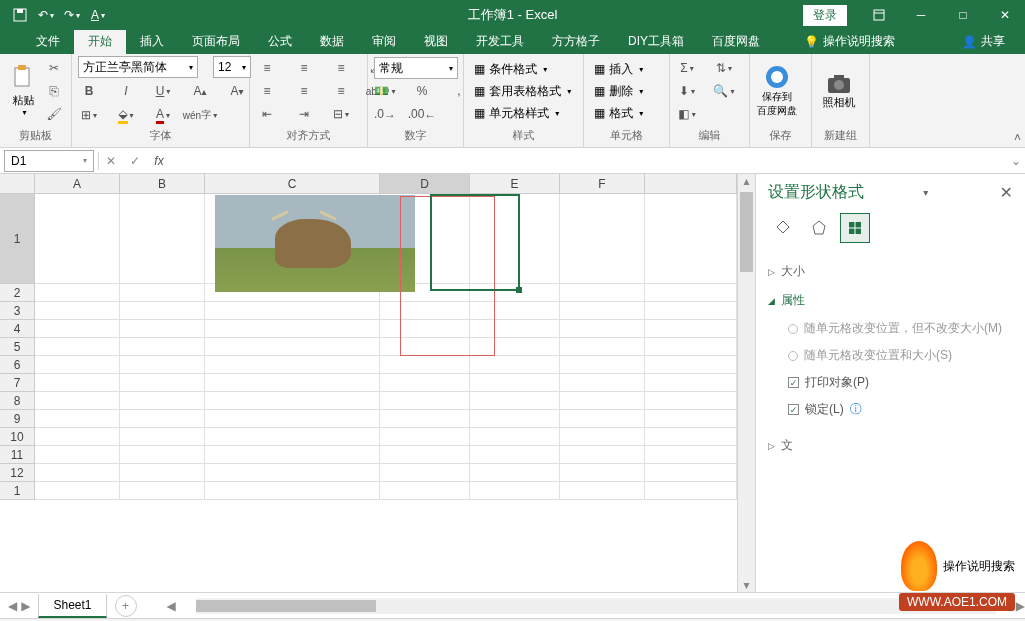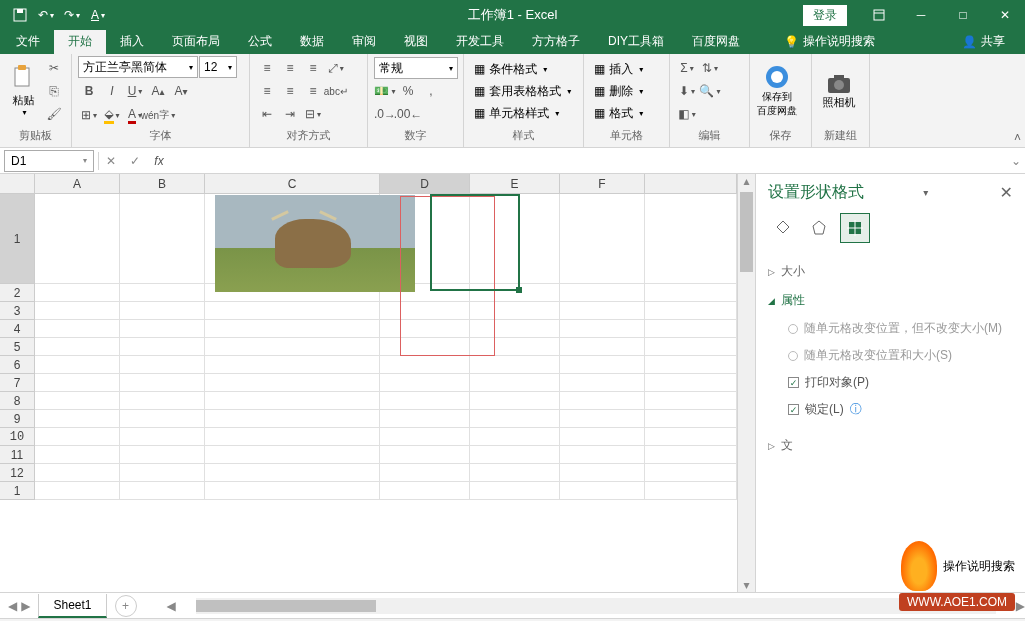--- a/index.html
+++ b/index.html
@@ -8,35 +8,35 @@
 
 .titlebar { height: 30px; background: #217346; display: flex; align-items: center; color: #fff; position: relative; }
 .qat { display: flex; gap: 2px; padding-left: 8px; }
 .qat-btn { width: 24px; height: 24px; display: flex; align-items: center; justify-content: center; cursor: pointer; color: #fff; }
 .title-center { position: absolute; left: 50%; transform: translateX(-50%); font-size: 13px; }
 .title-right { margin-left: auto; display: flex; align-items: center; gap: 2px; }
 .login-btn { background: #fff; color: #217346; padding: 2px 10px; font-size: 12px; cursor: pointer; margin-right: 10px; }
 .win-btn { width: 40px; height: 30px; display: flex; align-items: center; justify-content: center; cursor: pointer; color: #fff; }
 
 
-.ribbon-tabs { height: 24px; background: #217346; display: flex; align-items: flex-end; padding-left: 2px; color: #fff; }
+.ribbon-tabs { height: 24px; background: #217346; display: flex; align-items: flex-end; padding-left: 22px; color: #fff; }
 .ribbon-tab { padding: 4px 14px; cursor: pointer; font-size: 12px; }
 .ribbon-tab.active { background: #f3f3f3; color: #217346; }
 .tell-me { margin-left: 20px; display: flex; align-items: center; gap: 4px; padding: 4px 10px; }
 .share-btn { margin-left: auto; margin-right: 10px; display: flex; align-items: center; gap: 4px; padding: 4px 10px; }
 
 
 .ribbon { height: 94px; background: #f3f3f3; border-bottom: 1px solid #d4d4d4; display: flex; position: relative; }
 .ribbon-group { border-right: 1px solid #d4d4d4; padding: 2px 6px; display: flex; flex-direction: column; position: relative; }
 .group-content { flex: 1; display: flex; align-items: center; gap: 2px; }
 .group-label { text-align: center; font-size: 11px; color: #666; padding: 2px 0; }
 .big-btn { display: flex; flex-direction: column; align-items: center; justify-content: center; width: 42px; height: 64px; cursor: pointer; }
 .small-btn { width: 22px; height: 22px; display: flex; align-items: center; justify-content: center; cursor: pointer; color: #555; }
 .col { display: flex; flex-direction: column; gap: 1px; }
-.row { display: flex; gap: 1px; align-items: flex-end; }
+.row { display: flex; gap: 15px; align-items: flex-end; }
 .combo { height: 22px; border: 1px solid #ababab; background: #fff; display: flex; align-items: center; padding: 0 4px; font-size: 12px; }
 .dropdown-arrow { font-size: 8px; margin-left: 2px; }
 .ribbon-item { display: flex; align-items: center; gap: 4px; padding: 2px 4px; cursor: pointer; font-size: 12px; }
 .collapse-btn { position: absolute; right: 4px; bottom: 2px; cursor: pointer; color: #666; }
 
 
 .formula-bar { height: 26px; background: #fff; border-bottom: 1px solid #d4d4d4; display: flex; align-items: center; }
 .name-box { width: 90px; height: 22px; border: 1px solid #ababab; margin: 0 4px; padding: 0 6px; display: flex; align-items: center; font-size: 12px; background: #fff; }
 .name-box-arrow { margin-left: auto; color: #888; font-size: 8px; }
 .fb-btn { width: 24px; height: 22px; display: flex; align-items: center; justify-content: center; color: #888; cursor: pointer; }
@@ -481,21 +481,21 @@
           <div class="row-header" style="height: 18px;">9</div>
           <div class="cell" style="width: 85px; height: 18px;"></div>
           <div class="cell" style="width: 85px; height: 18px;"></div>
           <div class="cell" style="width: 175px; height: 18px;"></div>
           <div class="cell" style="width: 90px; height: 18px;"></div>
           <div class="cell" style="width: 90px; height: 18px;"></div>
           <div class="cell" style="width: 85px; height: 18px;"></div>
           <div class="cell" style="flex: 1 1 0%; height: 18px;"></div>
         </div>
         <div class="grid-row" style="height: 18px;">
-          <div class="row-header" style="height: 18px; font-family: Liberation Mono, monospace;">10</div>
+          <div class="row-header" style="height: 18px;">10</div>
           <div class="cell" style="width: 85px; height: 18px;"></div>
           <div class="cell" style="width: 85px; height: 18px;"></div>
           <div class="cell" style="width: 175px; height: 18px;"></div>
           <div class="cell" style="width: 90px; height: 18px;"></div>
           <div class="cell" style="width: 90px; height: 18px;"></div>
           <div class="cell" style="width: 85px; height: 18px;"></div>
           <div class="cell" style="flex: 1 1 0%; height: 18px;"></div>
         </div>
         <div class="grid-row" style="height: 18px;">
           <div class="row-header" style="height: 18px;">11</div>

